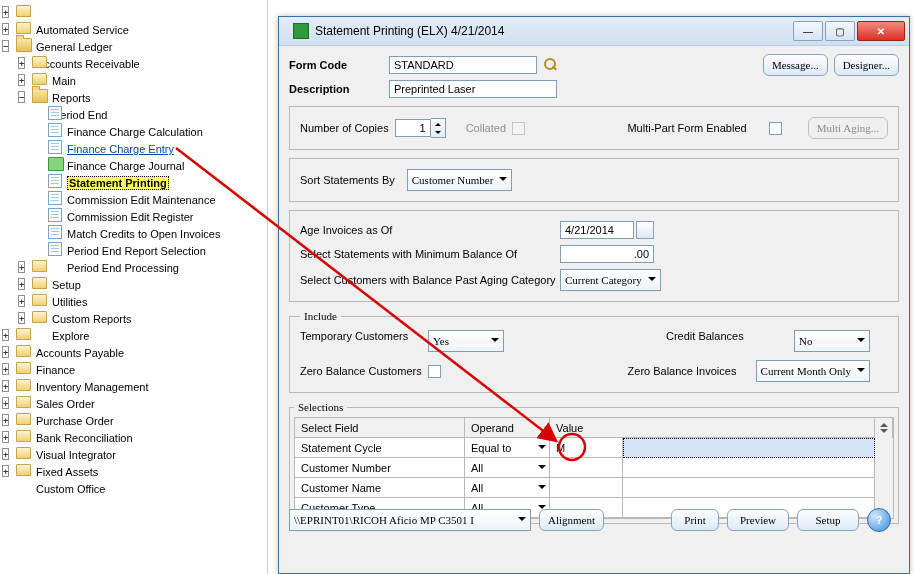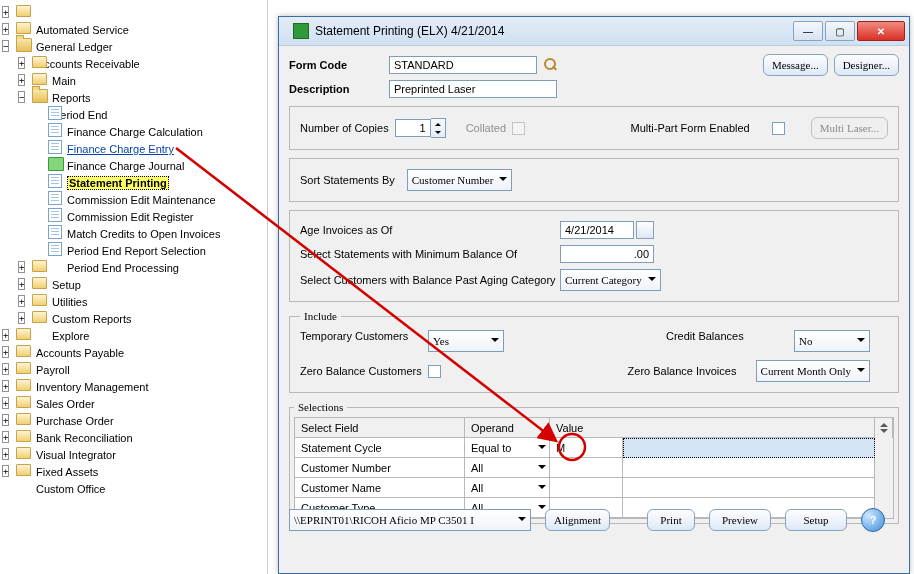--- a/index.html
+++ b/index.html
@@ -68,21 +68,21 @@
 .grid{border:1px solid var(--group-border);display:grid;grid-template-columns:170px 85px 1fr 252px 18px;}
 .grid .cell{border-right:1px solid var(--group-border);border-bottom:1px solid var(--group-border);padding:2px 6px;height:20px;box-sizing:border-box;display:flex;align-items:center;background:#fff;position:relative;}
 .grid .hd{background:#f0f0f0;}
 .grid .arrow::after{content:"";position:absolute;right:3px;top:7px;border:4px solid transparent;border-top-color:#000;}
 .grid .sb{border-bottom:0;background:#f0f0f0;display:flex;flex-direction:column;align-items:center;justify-content:space-between;padding:1px 0;}
 .sb span{width:0;height:0;border:4px solid transparent;}
 .sb span:first-child{border-bottom-color:#5a5a5a;}
 .sb span:last-child{border-top-color:#5a5a5a;}
 .grid .valsel{background:#d6e5f5;border:1px dotted #000;box-sizing:border-box;}
 
-.bottom{position:absolute;left:10px;right:24px;bottom:8px;display:flex;align-items:center;gap:14px;}
+.bottom{position:absolute;left:10px;right:18px;bottom:8px;display:flex;align-items:center;gap:8px;}
 .help{width:22px;height:22px;border-radius:50%;background:radial-gradient(circle at 30% 30%,#cfe7ff,#3b8dd9);color:#fff;display:flex;align-items:center;justify-content:center;font-weight:bold;border:1px solid #2a6aa8;}
 
 svg.anno{position:absolute;left:0;top:0;width:914px;height:574px;pointer-events:none;}
 </style>
 </head>
 <body>
 
 <div class="tree" id="tree">
     <div class="tree-item ind0">
       <span class="tw"><span class="twig-plus"></span></span>
@@ -180,21 +180,21 @@
       <span class="lbl">Explore</span>
     </div>
     <div class="tree-item ind0">
       <span class="tw"><span class="twig-plus"></span></span>
       <span class="ico closed"></span>
       <span class="lbl">Accounts Payable</span>
     </div>
     <div class="tree-item ind0">
       <span class="tw"><span class="twig-plus"></span></span>
       <span class="ico closed"></span>
-      <span class="lbl">Payroll</span>
+      <span class="lbl">Finance</span>
     </div>
     <div class="tree-item ind0">
       <span class="tw"><span class="twig-plus"></span></span>
       <span class="ico closed"></span>
       <span class="lbl">Inventory Management</span>
     </div>
     <div class="tree-item ind0">
       <span class="tw"><span class="twig-plus"></span></span>
       <span class="ico closed"></span>
       <span class="lbl">Sales Order</span>
@@ -262,21 +262,21 @@
             </span>
         </span>
         <span style="width:8px"></span>
         <span class="disabled-text">Collated</span>
         <span class="chk disabled"></span>
         <span style="flex:1"></span>
         <span>Multi-Part Form Enabled</span>
         <span style="width:10px"></span>
         <span class="chk"></span>
         <span style="width:14px"></span>
-        <button class="btn disabled">Multi Laser...</button>
+        <button class="btn disabled">Multi Aging...</button>
       </div>
     </fieldset>
 
     <fieldset class="noleg">
       <div style="display:flex;align-items:center;gap:12px">
         <span>Sort Statements By</span>
         <span class="sel">Customer Number</span>
       </div>
     </fieldset>
 

